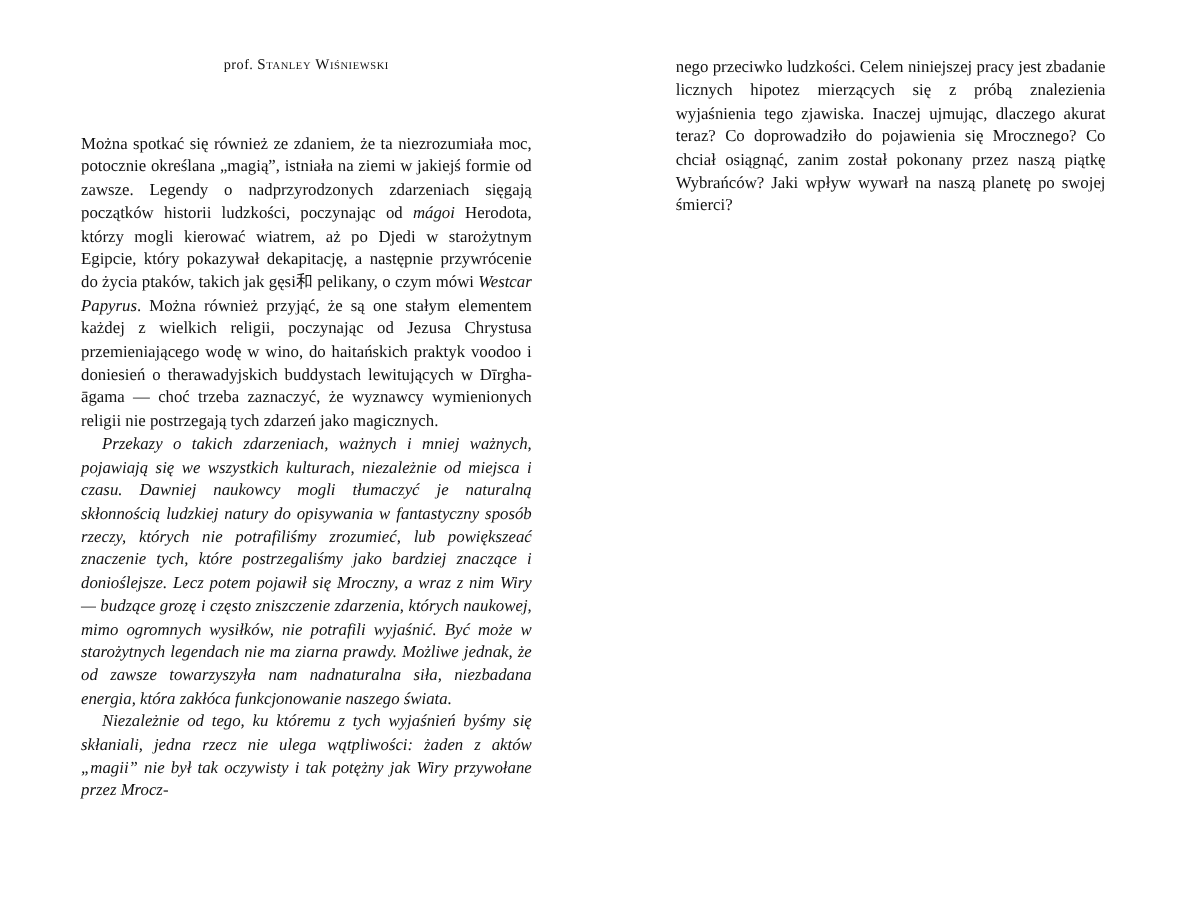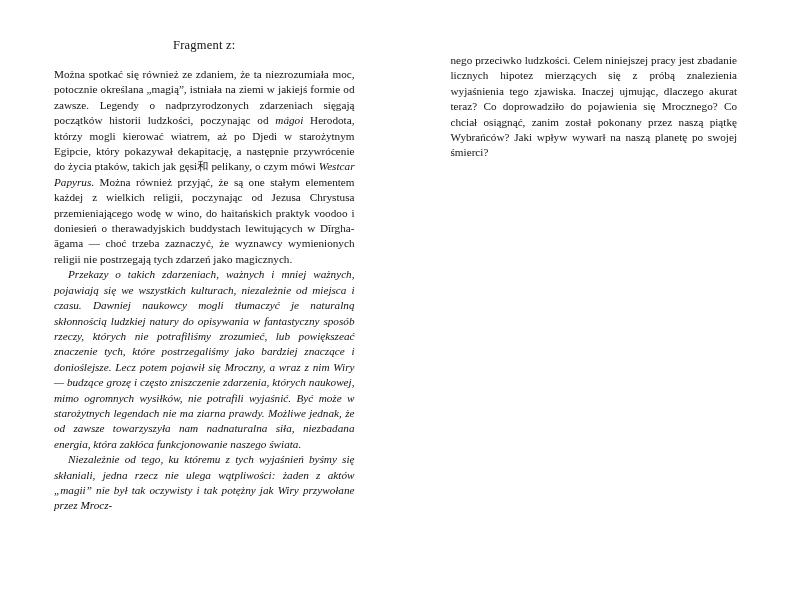--- a/index.html
+++ b/index.html
@@ -32,21 +32,20 @@
   .col {
     box-sizing: border-box;
     width: 50%;
     padding: 0;
   }
   .col-left {
     padding: 38px 40px 0 54px;
   }
   .col-right {
     padding: 38px 52px 0 56px;
-    margin-top: 15px;
   }
 
   
   .frag-label {
     text-align: center;
     font-size: 12.5px;
     letter-spacing: 0.2px;
     margin: 0 0 14px 0;
     line-height: 1.2;
   }
@@ -94,21 +93,23 @@
     line-height: 15.4px;
   }
 </style>
 </head>
 <body>
 
 <div class="page">
   <div class="columns">
 
     <div class="col col-left">
-      <div class="frag-label">Fragment z:</div>
+      <div class="author">
+        <span>prof. </span><span class="smallcaps">Stanley Wiśniewski</span>
+      </div>
       <div class="body-text">
           <p><span>Można spotkać się również ze zdaniem, że ta niezrozumiała moc, potocznie określana „magią”, istniała na ziemi w jakiejś formie od zawsze. Legendy o nadprzyrodzonych zdarzeniach sięgają początków historii ludzkości, poczynając od </span><span class="it">mágoi</span><span> Herodota, którzy mogli kierować wiatrem, aż po Djedi w starożytnym Egipcie, który pokazywał dekapitację, a następnie przywrócenie do życia ptaków, takich jak gęsi和 pelikany, o czym mówi </span><span class="it">Westcar Papyrus</span><span>. Można również przyjąć, że są one stałym elementem każdej z wielkich religii, poczynając od Jezusa Chrystusa przemieniającego wodę w wino, do haitańskich praktyk voodoo i doniesień o therawadyjskich buddystach lewitujących w Dīrgha-āgama — choć trzeba zaznaczyć, że wyznawcy wymienionych religii nie postrzegają tych zdarzeń jako magicznych.</span></p>
           <p class="indent"><span>Przekazy o takich zdarzeniach, ważnych i mniej ważnych, pojawiają się we wszystkich kulturach, niezależnie od miejsca i czasu. Dawniej naukowcy mogli tłumaczyć je naturalną skłonnością ludzkiej natury do opisywania w fantastyczny sposób rzeczy, których nie potrafiliśmy zrozumieć, lub powiększeać znaczenie tych, które postrzegaliśmy jako bardziej znaczące i donioślejsze. Lecz potem pojawił się Mroczny, a wraz z nim Wiry — budzące grozę i często zniszczenie zdarzenia, których naukowej, mimo ogromnych wysiłków, nie potrafili wyjaśnić. Być może w starożytnych legendach nie ma ziarna prawdy. Możliwe jednak, że od zawsze towarzyszyła nam nadnaturalna siła, niezbadana energia, która zakłóca funkcjonowanie naszego świata.</span></p>
           <p class="indent"><span>Niezależnie od tego, ku któremu z tych wyjaśnień byśmy się skłaniali, jedna rzecz nie ulega wątpliwości: żaden z aktów „magii” nie był tak oczywisty i tak potężny jak Wiry przywołane przez Mrocz-</span></p>
         </div>
     </div>
 
     <div class="col col-right">
       <div class="body-text">
           <p><span>nego przeciwko ludzkości. Celem niniejszej pracy jest zbadanie licznych hipotez mierzących się z próbą znalezienia wyjaśnienia tego zjawiska. Inaczej ujmując, dlaczego akurat teraz? Co doprowadziło do pojawienia się Mrocznego? Co chciał osiągnąć, zanim został pokonany przez naszą piątkę Wybrańców? Jaki wpływ wywarł na naszą planetę po swojej śmierci?</span></p>

